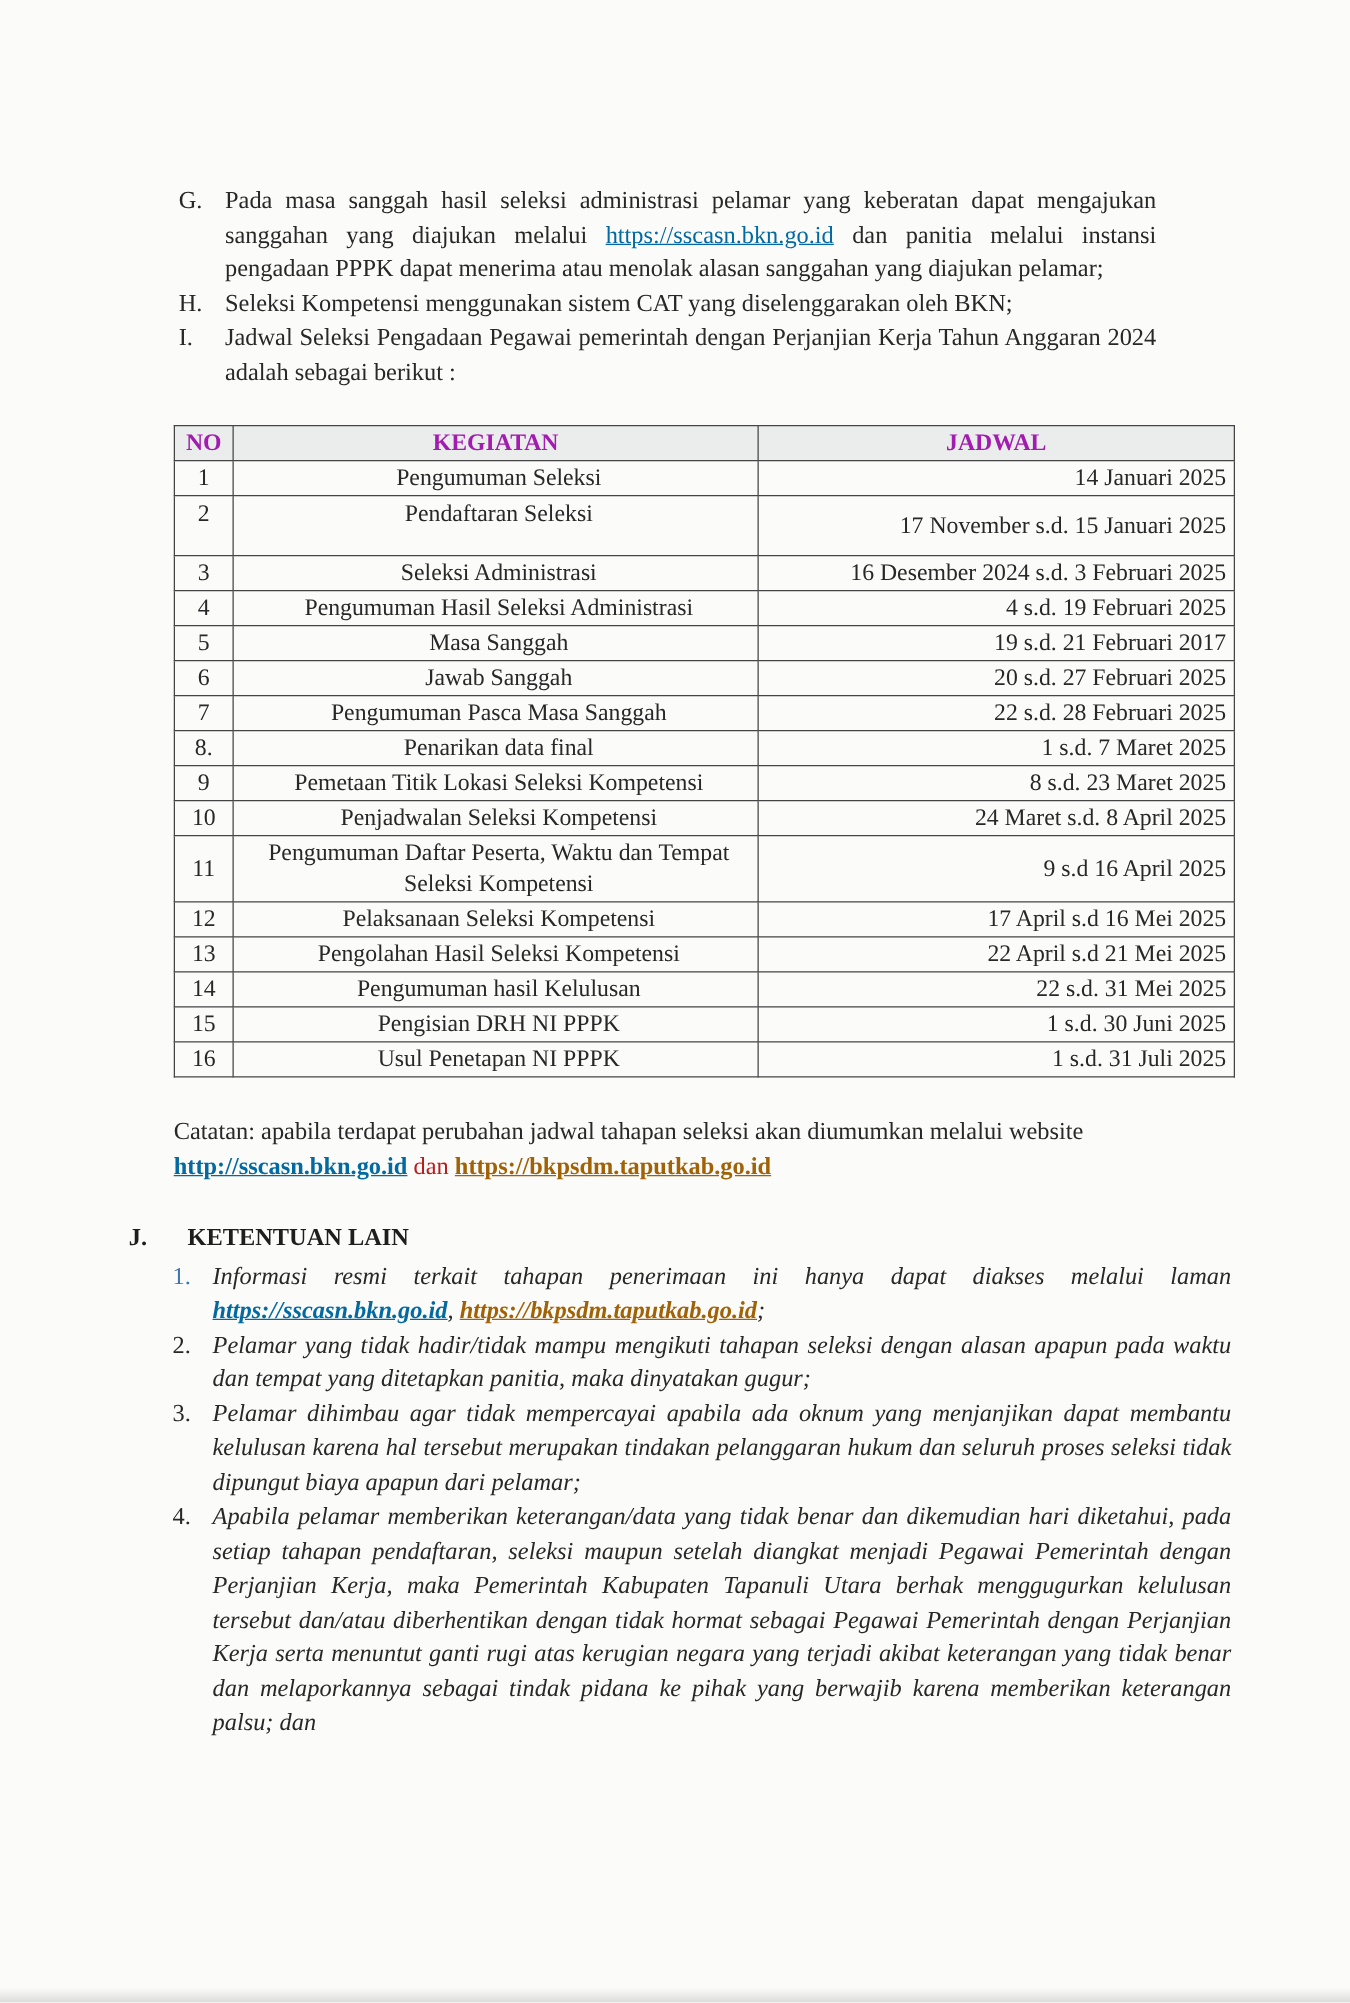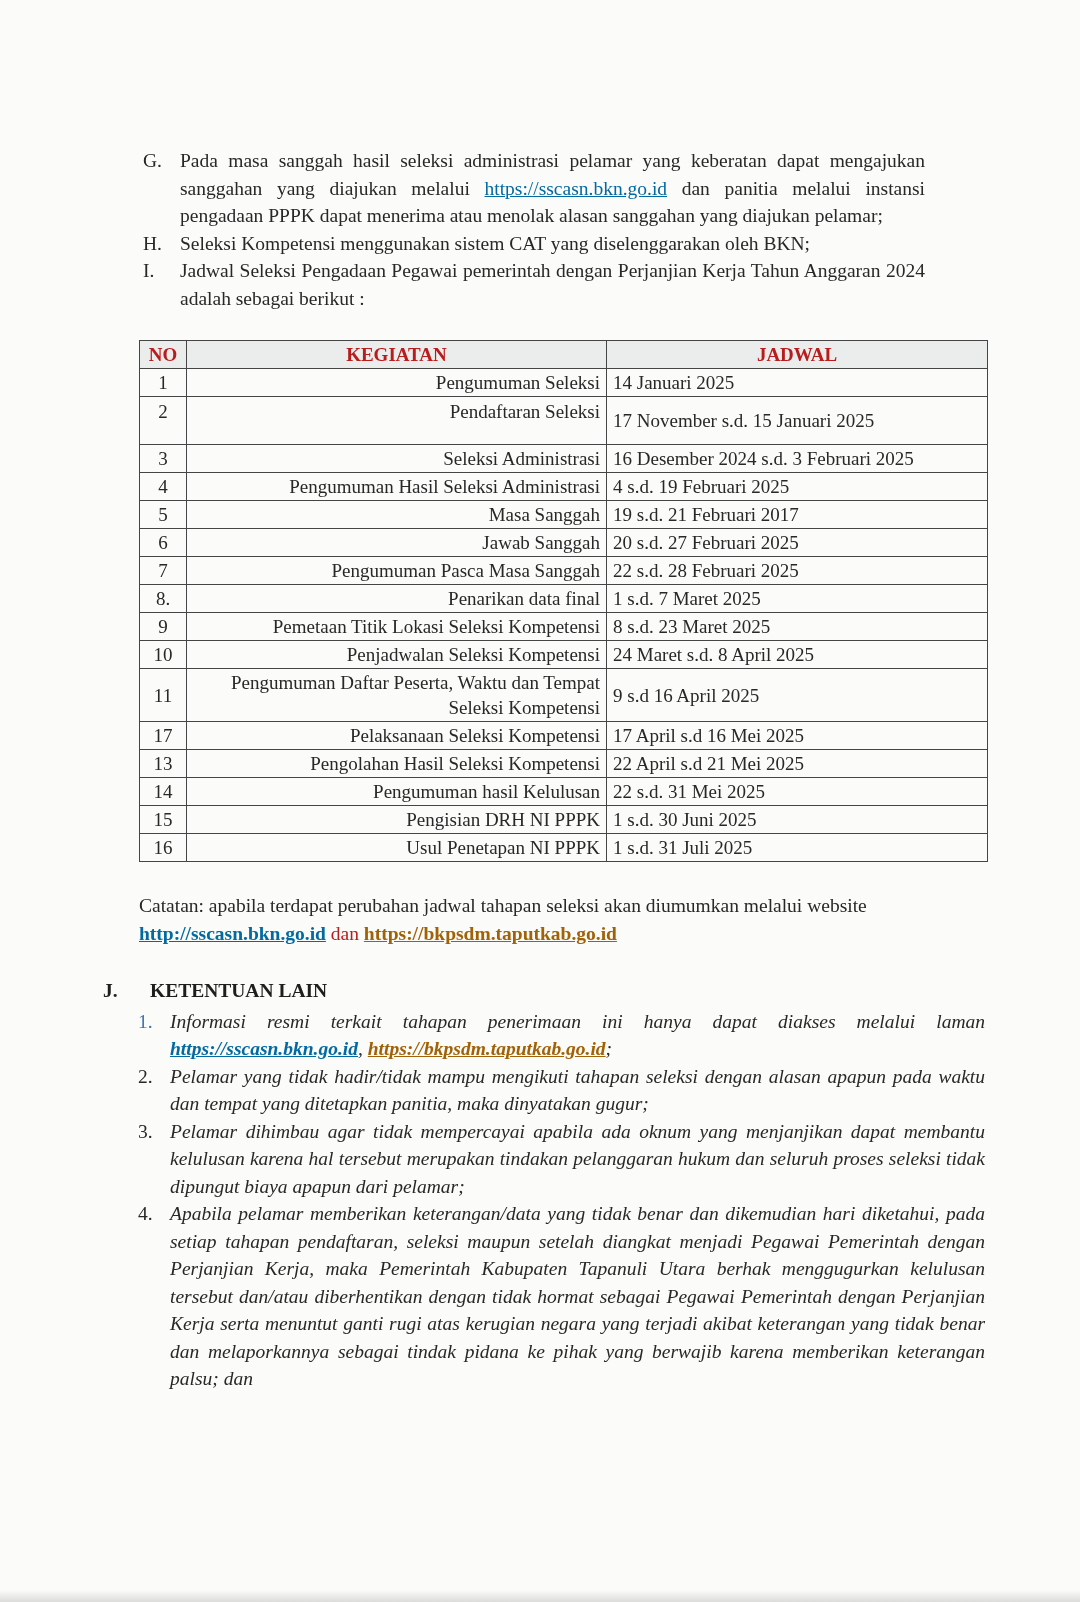--- a/index.html
+++ b/index.html
@@ -35,29 +35,29 @@
     border-collapse:collapse;
     table-layout:fixed;
   }
   .schedule th,.schedule td{
     border:1px solid #454545;
     font-size:19px;
     vertical-align:middle;
   }
   .schedule th{
     font-weight:bold;background:#eaedec;height:25px;
-    text-align:center;color:#b91c1c;
+    text-align:center;color:#a21caf;
   }
   .schedule col.c-no{width:47px;}
   .schedule col.c-keg{width:420px;}
   .schedule col.c-jad{width:381px;}
   .schedule td{line-height:25px;padding:1px 6px;}
   .schedule td.no{text-align:center;padding:1px 2px;}
-  .schedule td.kegiatan{text-align:right;padding-left:11px;}
-  .schedule td.jadwal{text-align:left;}
+  .schedule td.kegiatan{text-align:center;padding-left:11px;}
+  .schedule td.jadwal{text-align:right;}
   .schedule tbody tr:nth-child(2) td{height:44px;}
   .schedule tbody tr:nth-child(2) td.kegiatan,
   .schedule tbody tr:nth-child(2) td.no{vertical-align:top;padding-top:2px;}
 
   
   .catatan{
     margin:30px 95px 0 139px;
     max-width:802px;
     font-size:19.5px;line-height:28px;
   }
@@ -155,21 +155,21 @@
       <td class="no">10</td>
       <td class="kegiatan">Penjadwalan Seleksi Kompetensi</td>
       <td class="jadwal">24 Maret  s.d. 8 April 2025</td>
     </tr>
         <tr>
       <td class="no">11</td>
       <td class="kegiatan">Pengumuman Daftar Peserta, Waktu dan Tempat Seleksi Kompetensi</td>
       <td class="jadwal">9 s.d 16 April 2025</td>
     </tr>
         <tr>
-      <td class="no">17</td>
+      <td class="no">12</td>
       <td class="kegiatan">Pelaksanaan Seleksi Kompetensi</td>
       <td class="jadwal">17 April s.d 16 Mei 2025</td>
     </tr>
         <tr>
       <td class="no">13</td>
       <td class="kegiatan">Pengolahan Hasil Seleksi Kompetensi</td>
       <td class="jadwal">22 April s.d 21 Mei 2025</td>
     </tr>
         <tr>
       <td class="no">14</td>

